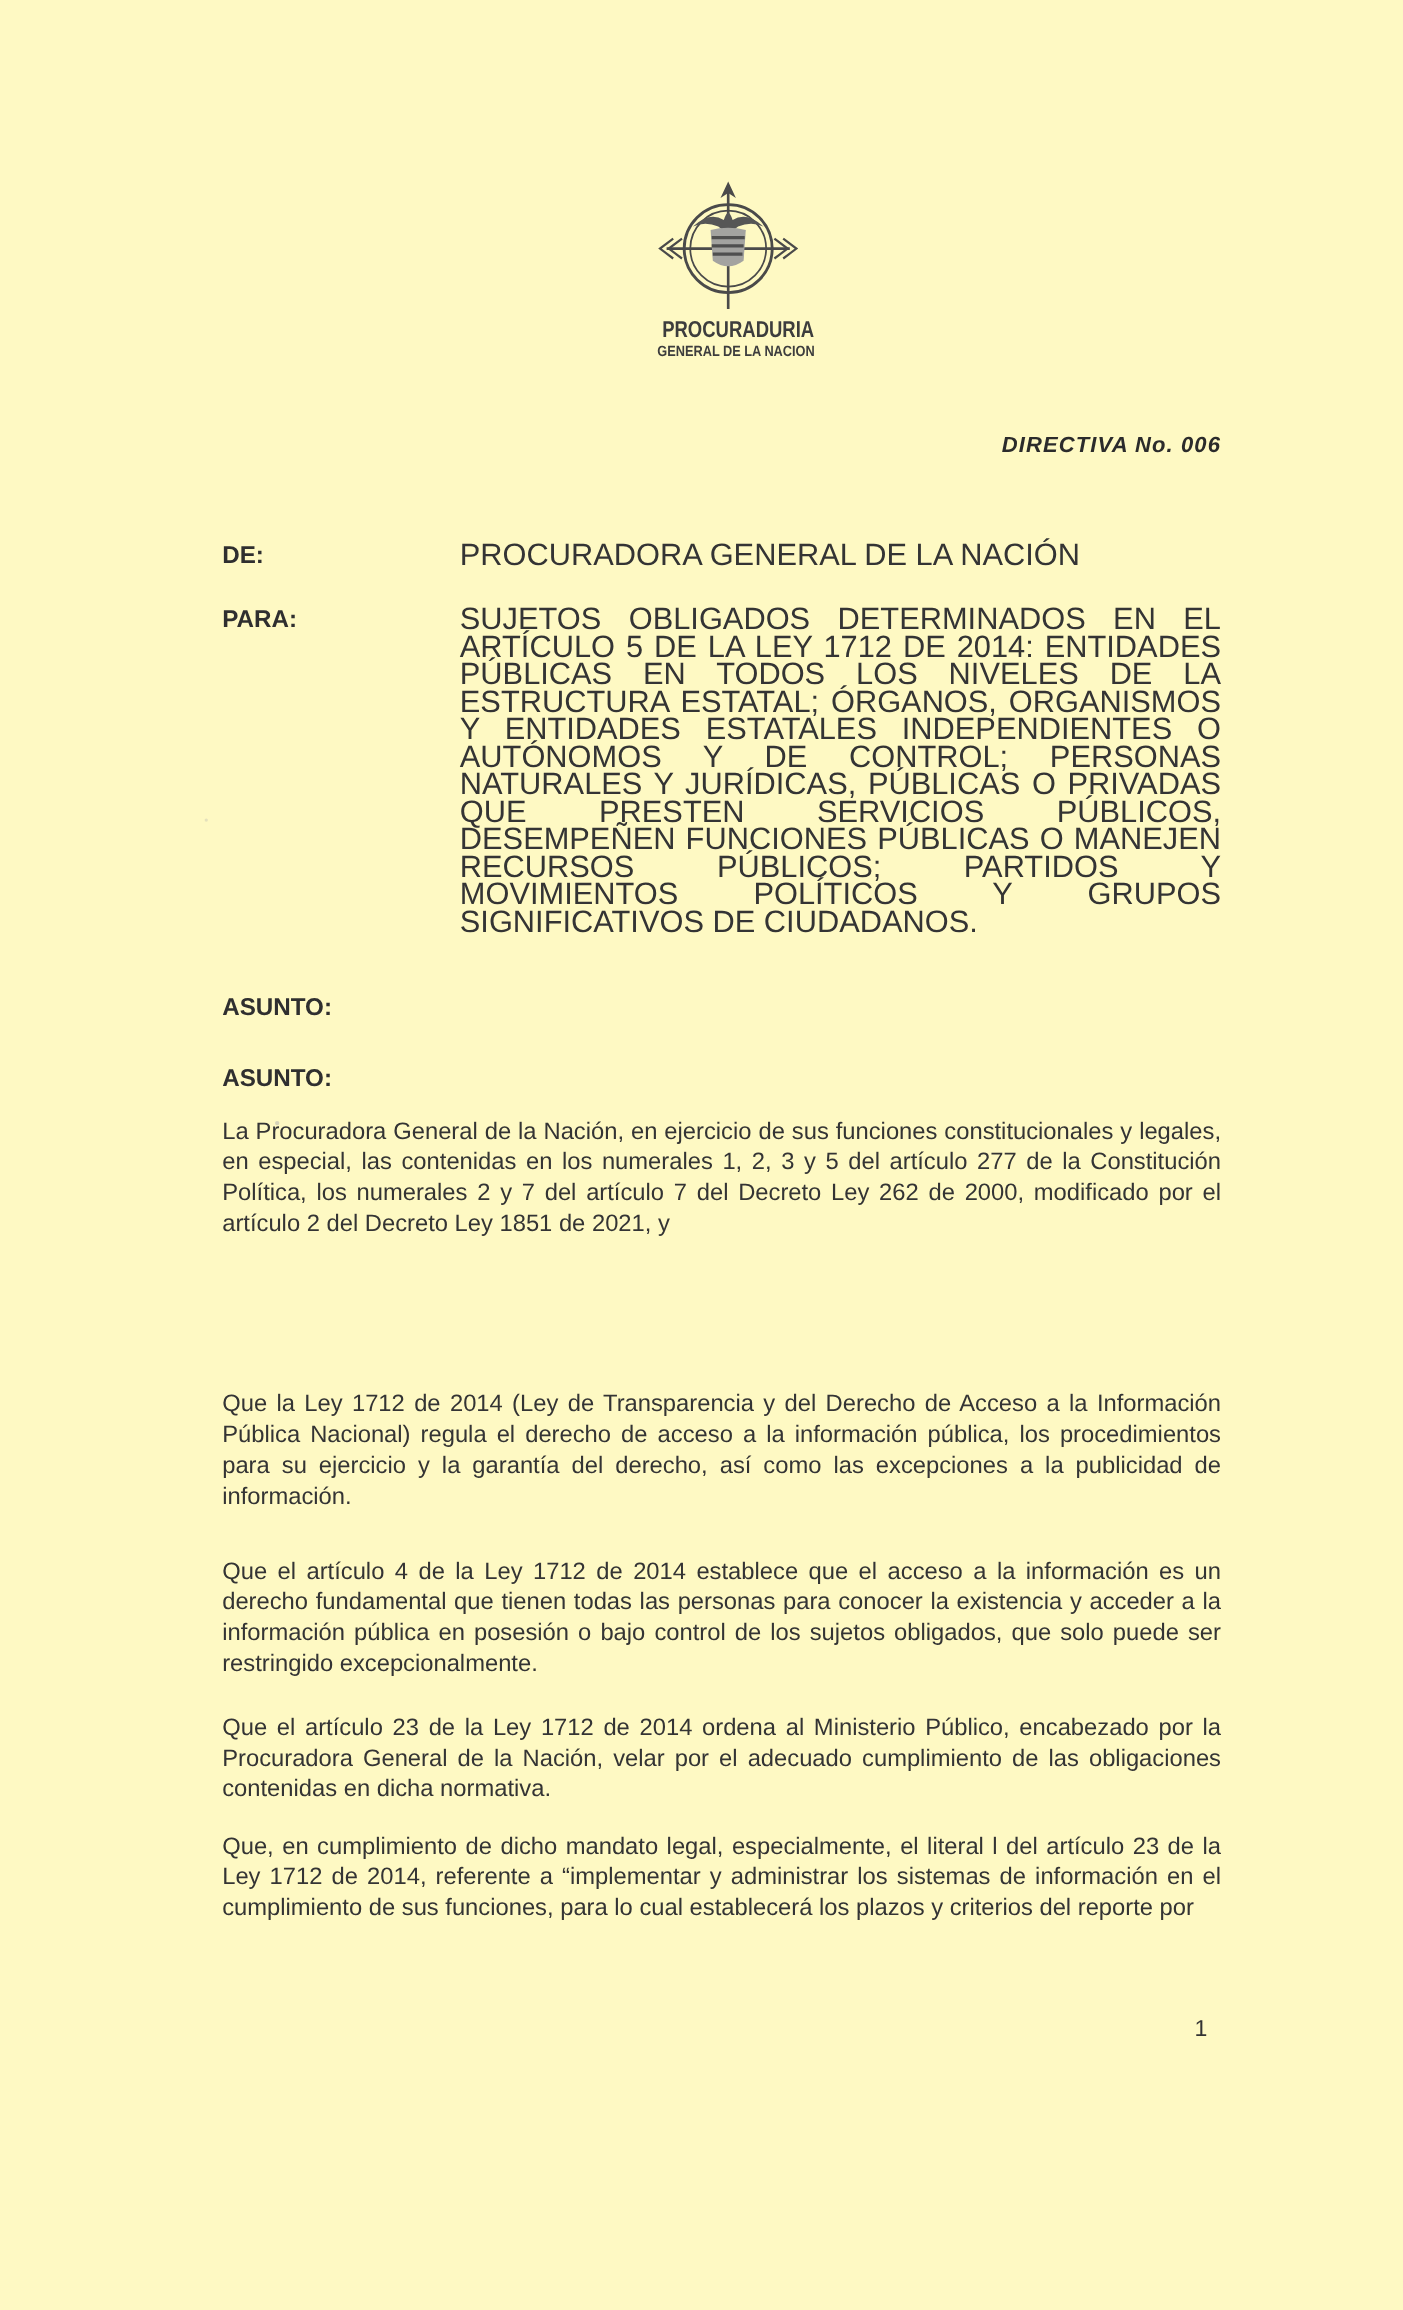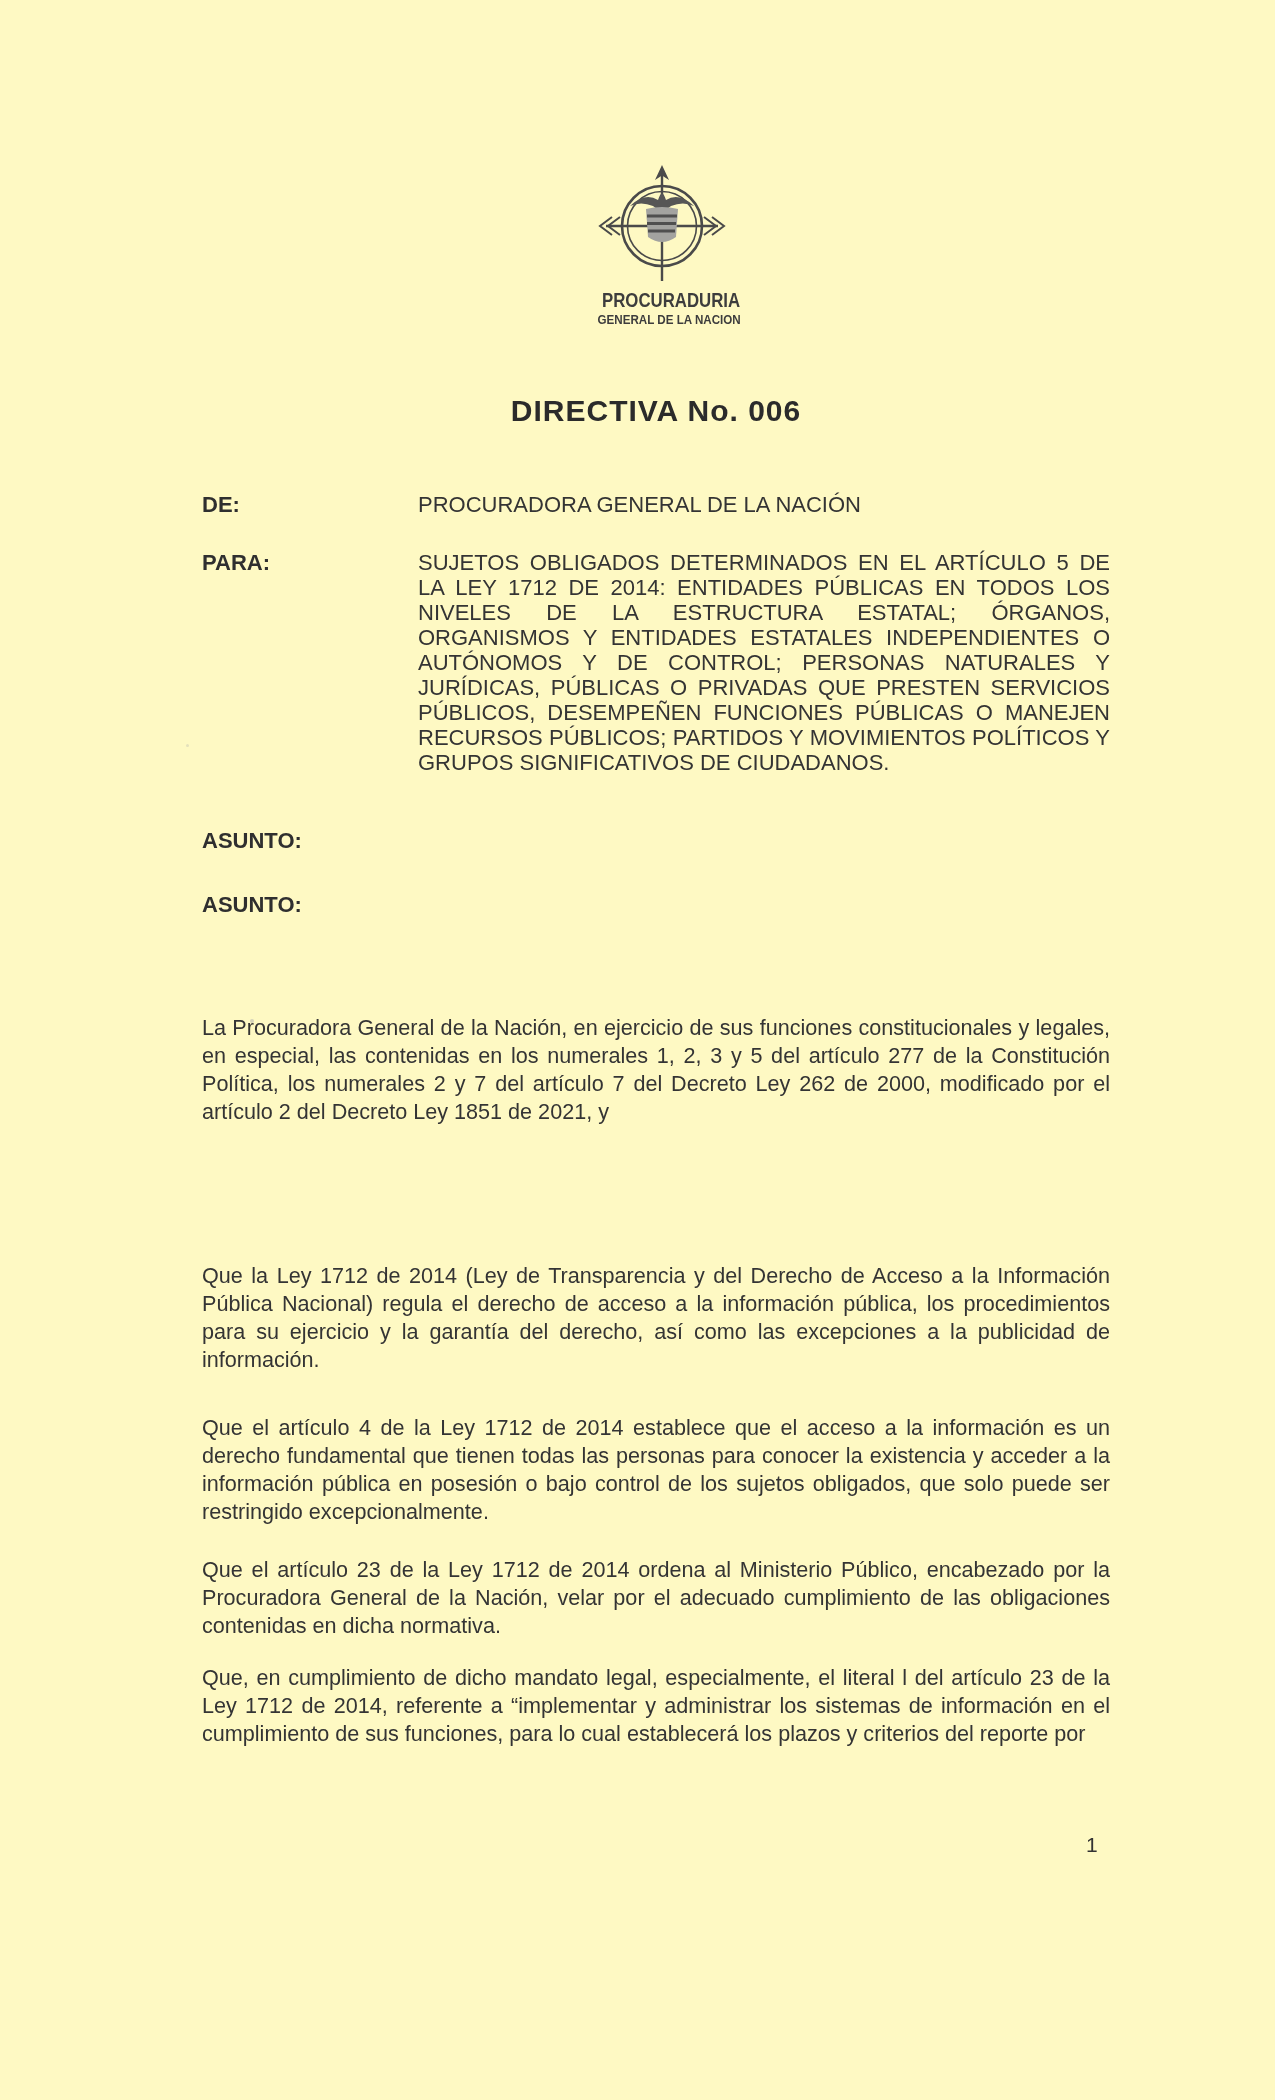--- a/index.html
+++ b/index.html
@@ -43,23 +43,24 @@
     transform-origin: center;
     white-space: nowrap;
   }
 
   
   .doc-title {
     position: absolute;
     top: 394px;
     left: 202px;
     width: 908px;
-    text-align: center;
-    font-size: 30px;
+    text-align: right;
+    font-size: 20px;
     font-weight: bold;
+    font-style: italic;
     letter-spacing: 1px;
     color: #2b2b2b;
   }
 
   
   .meta {
     position: absolute;
     top: 492px;
     left: 202px;
     width: 908px;
@@ -69,21 +70,21 @@
     grid-template-columns: 216px 1fr;
     align-items: start;
   }
   .meta-label {
     font-weight: bold;
     font-size: 22px;
     line-height: 25px;
     color: #2f2f2f;
   }
   .meta-value {
-    font-size: 22px;
+    font-size: 28px;
     line-height: 25px;
     text-align: justify;
     color: #343434;
   }
   .row-de     { margin-bottom: 33px; }
   .row-para   { margin-bottom: 53px; }
   .row-asunto { margin-bottom: 39px; }
   .row-fecha .meta-value {
     font-weight: bold;
     font-size: 25px;

